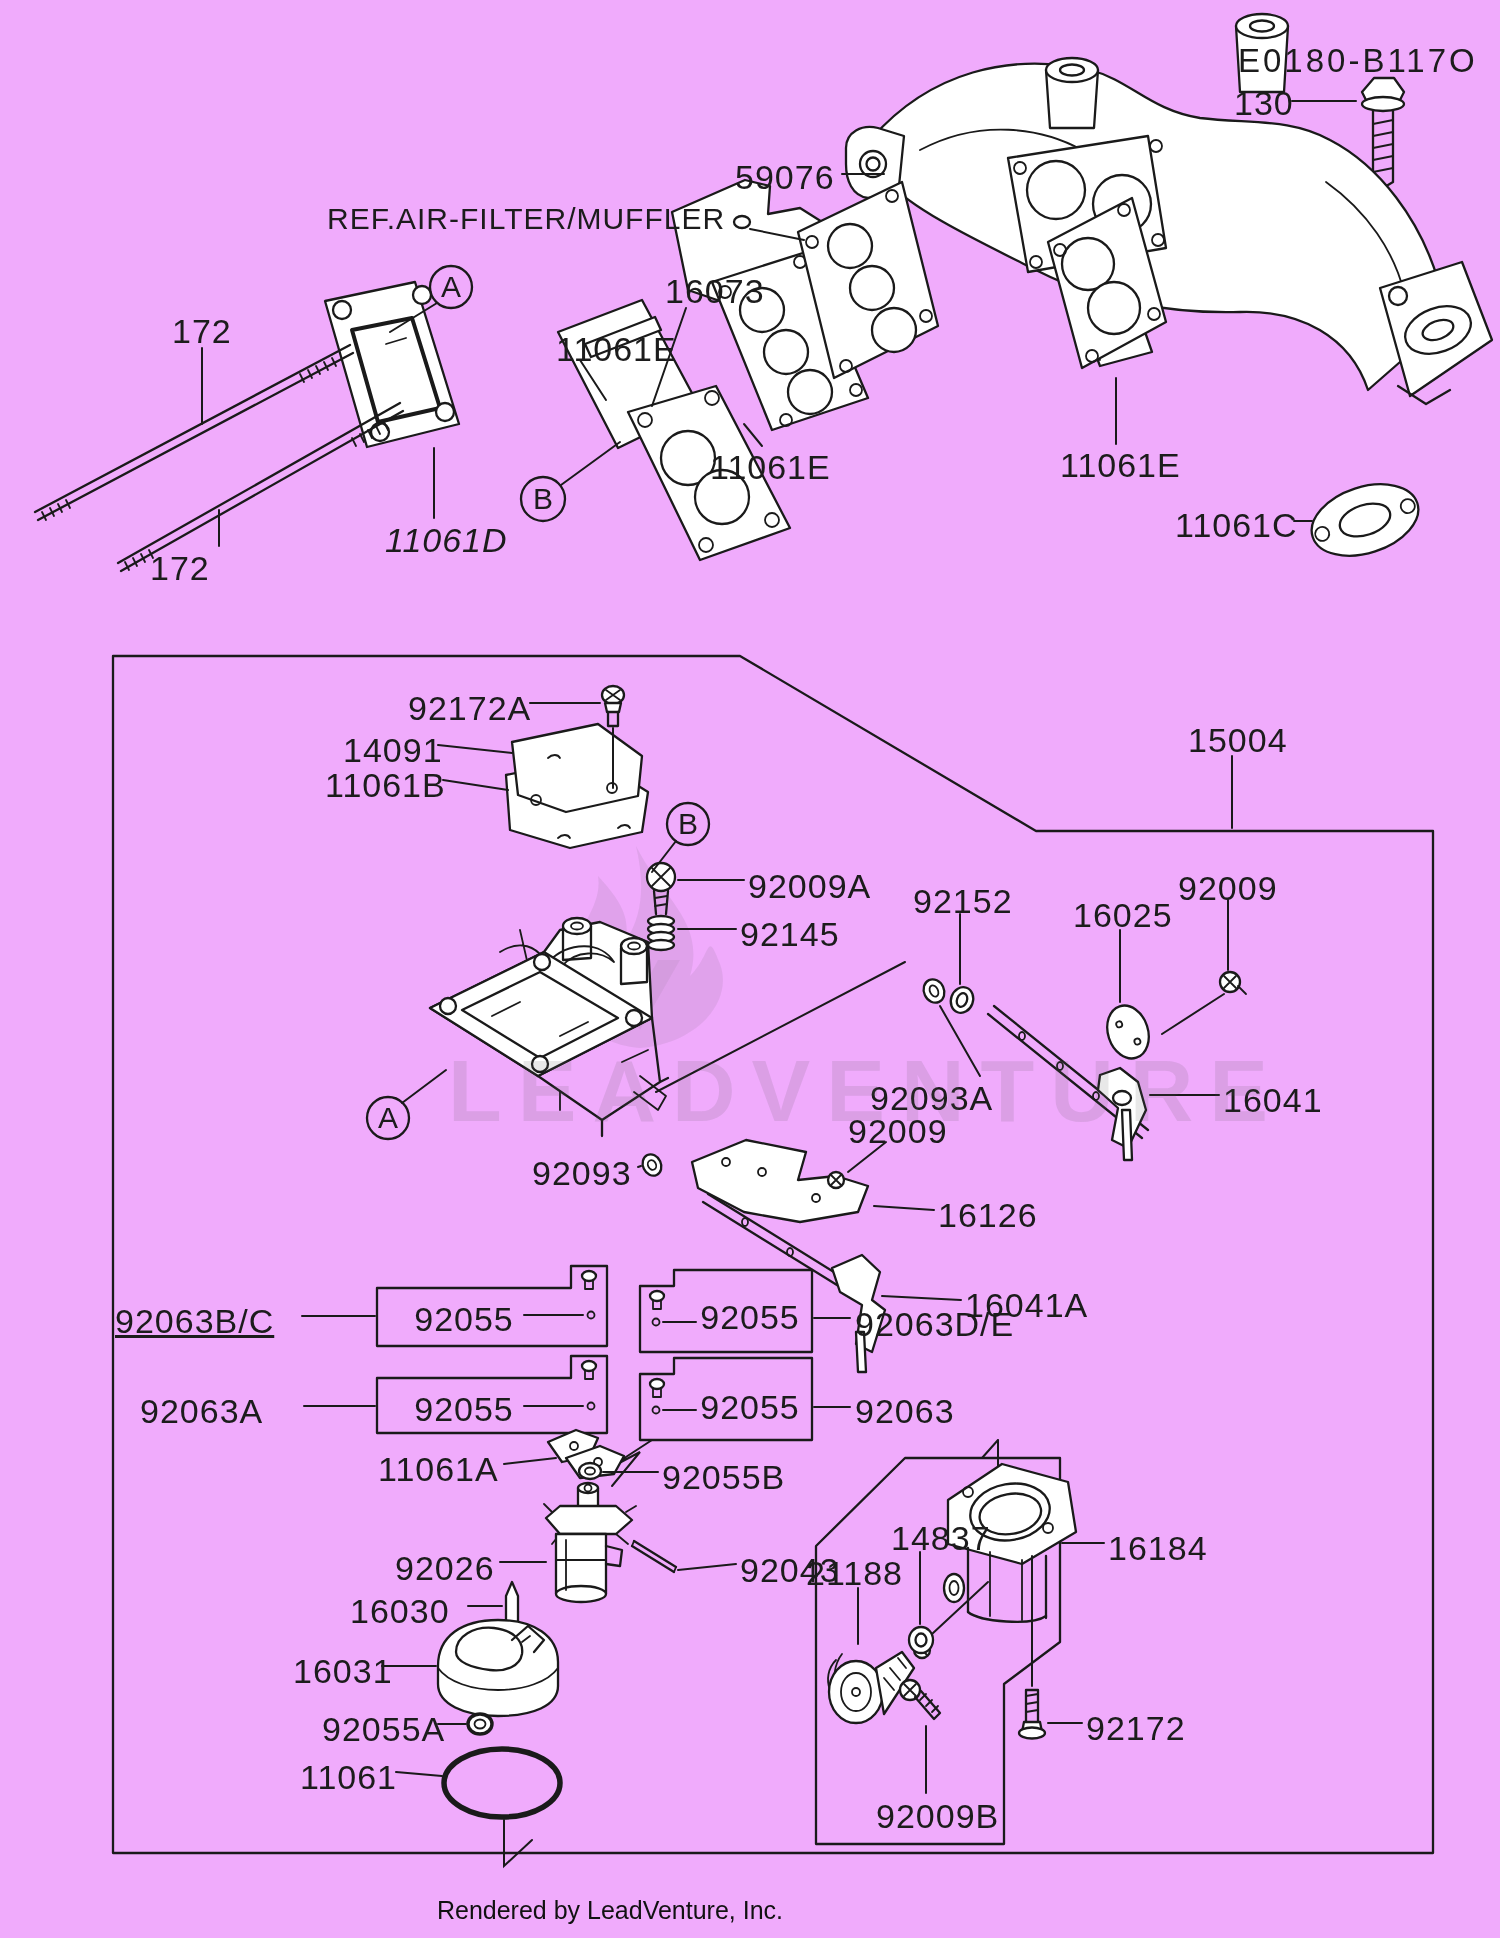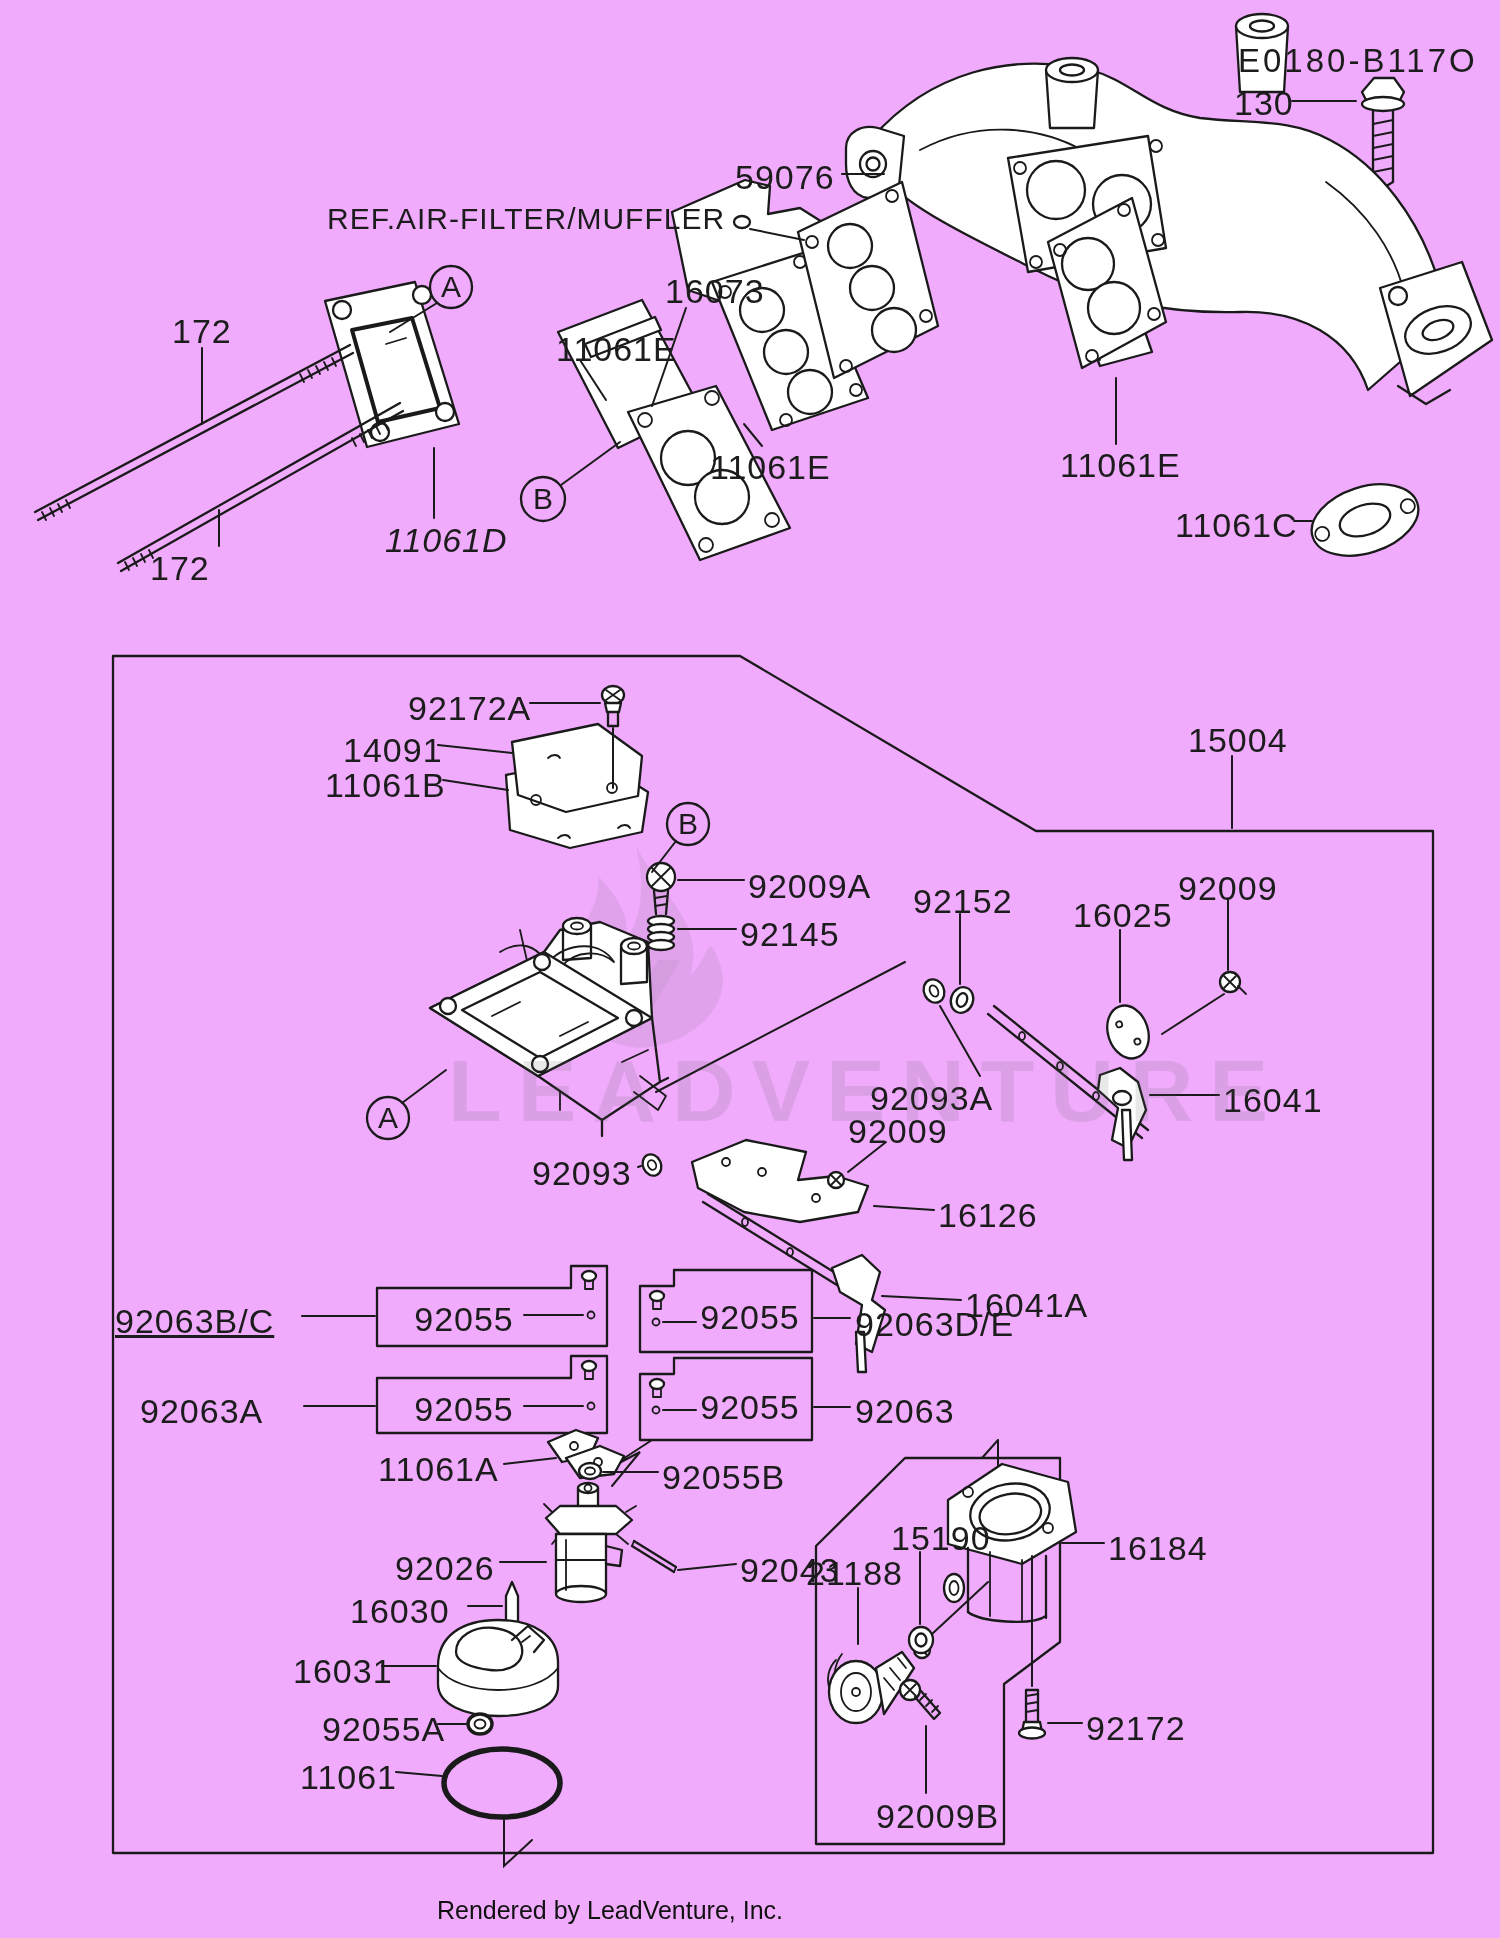--- a/index.html
+++ b/index.html
@@ -504,21 +504,21 @@
 <div class="lbl" style="left:378px;top:1450px;">11061A</div>
 <div class="lbl" style="left:662px;top:1458px;">92055B</div>
 <div class="lbl" style="left:395px;top:1549px;">92026</div>
 <div class="lbl" style="left:740px;top:1551px;">92043</div>
 <div class="lbl" style="left:350px;top:1592px;">16030</div>
 <div class="lbl" style="left:293px;top:1652px;">16031</div>
 <div class="lbl" style="left:313px;top:1710px;margin-left:9px;">92055A</div>
 <div class="lbl" style="left:300px;top:1758px;">11061</div>
 
 <div class="lbl" style="left:806px;top:1554px;">21188</div>
-<div class="lbl" style="left:891px;top:1519px;">15190</div>
+<div class="lbl" style="left:891px;top:1519px;">14837</div>
 <div class="lbl" style="left:1108px;top:1529px;">16184</div>
 <div class="lbl" style="left:1086px;top:1709px;">92172</div>
 <div class="lbl" style="left:876px;top:1797px;text-align:center;">92009B</div>
 
 <div class="watermark">LEADVENTURE</div>
 <div class="footer">Rendered by LeadVenture, Inc.</div>
 
 </div>
 
 </body></html>

